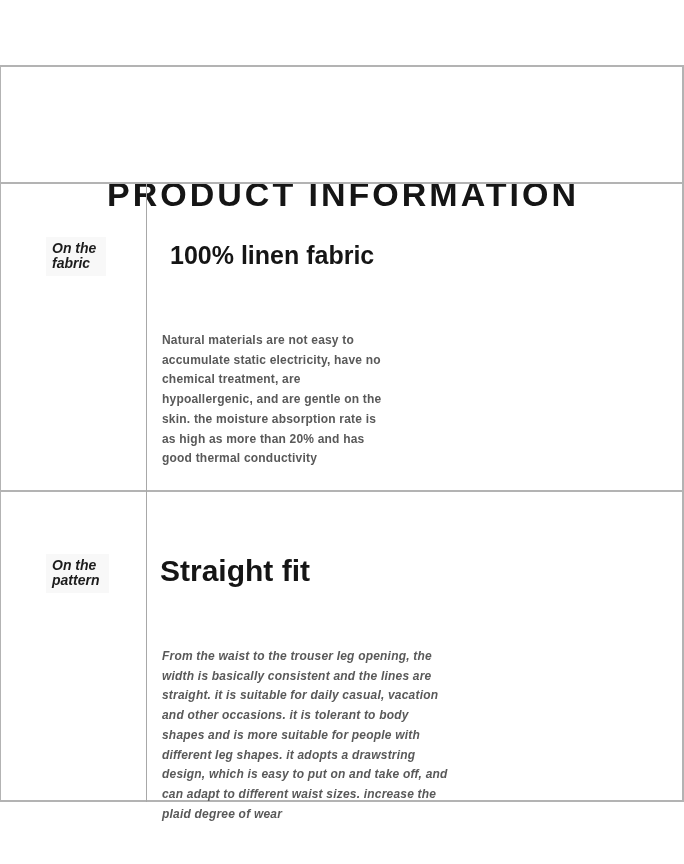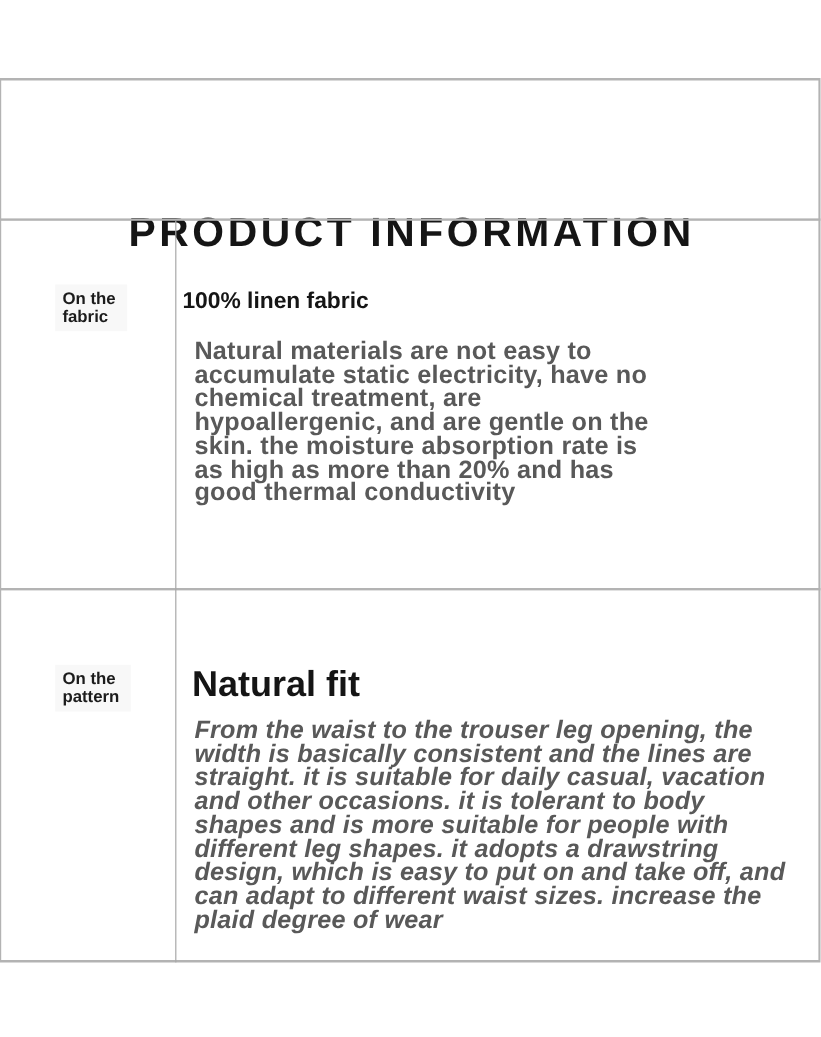--- a/index.html
+++ b/index.html
@@ -38,36 +38,38 @@
     color:var(--title);
     white-space:pre;
   }
   .side-label{
     position:absolute;left:46px;
     padding:4px 10px 5px 6px;
     background:var(--label-bg);
     font-size:14px;line-height:15px;font-weight:700;
     color:var(--label);
     white-space:pre;
+    font-style:italic;
   }
   .side-label.s1{top:237px;}
   .side-label.s2{top:554px;}
   .section-heading{
     position:absolute;
     font-weight:700;color:var(--heading);
     white-space:pre;
   }
-  .section-heading.s1{left:152px;top:241px;font-size:19px;}
+  .section-heading.s1{left:170px;top:241px;font-size:25px;}
   .section-heading.s2{left:160px;top:554px;font-size:30px;}
   .section-body{
     position:absolute;left:162px;
-    font-size:21px;line-height:19.7px;font-weight:700;
+    font-size:12px;line-height:19.7px;font-weight:700;
     letter-spacing:0.2px;
     color:var(--body);
     white-space:pre;
+    margin-top:48px;
   }
   .section-body.s1{top:283px;}
   .section-body.s2{top:599px;font-style:italic;}
 </style>
 </head>
 <body>
 
 <div class="page">
 
   <div class="info-box">
@@ -84,21 +86,21 @@
   <div class="section-body s1">Natural materials are not easy to
 accumulate static electricity, have no
 chemical treatment, are
 hypoallergenic, and are gentle on the
 skin. the moisture absorption rate is
 as high as more than 20% and has
 good thermal conductivity</div>
 
   <div class="side-label s2">On the
 pattern</div>
-  <div class="section-heading s2">Natural fit</div>
+  <div class="section-heading s2">Straight fit</div>
   <div class="section-body s2">From the waist to the trouser leg opening, the
 width is basically consistent and the lines are
 straight. it is suitable for daily casual, vacation
 and other occasions. it is tolerant to body
 shapes and is more suitable for people with
 different leg shapes. it adopts a drawstring
 design, which is easy to put on and take off, and
 can adapt to different waist sizes. increase the
 plaid degree of wear</div>
 

